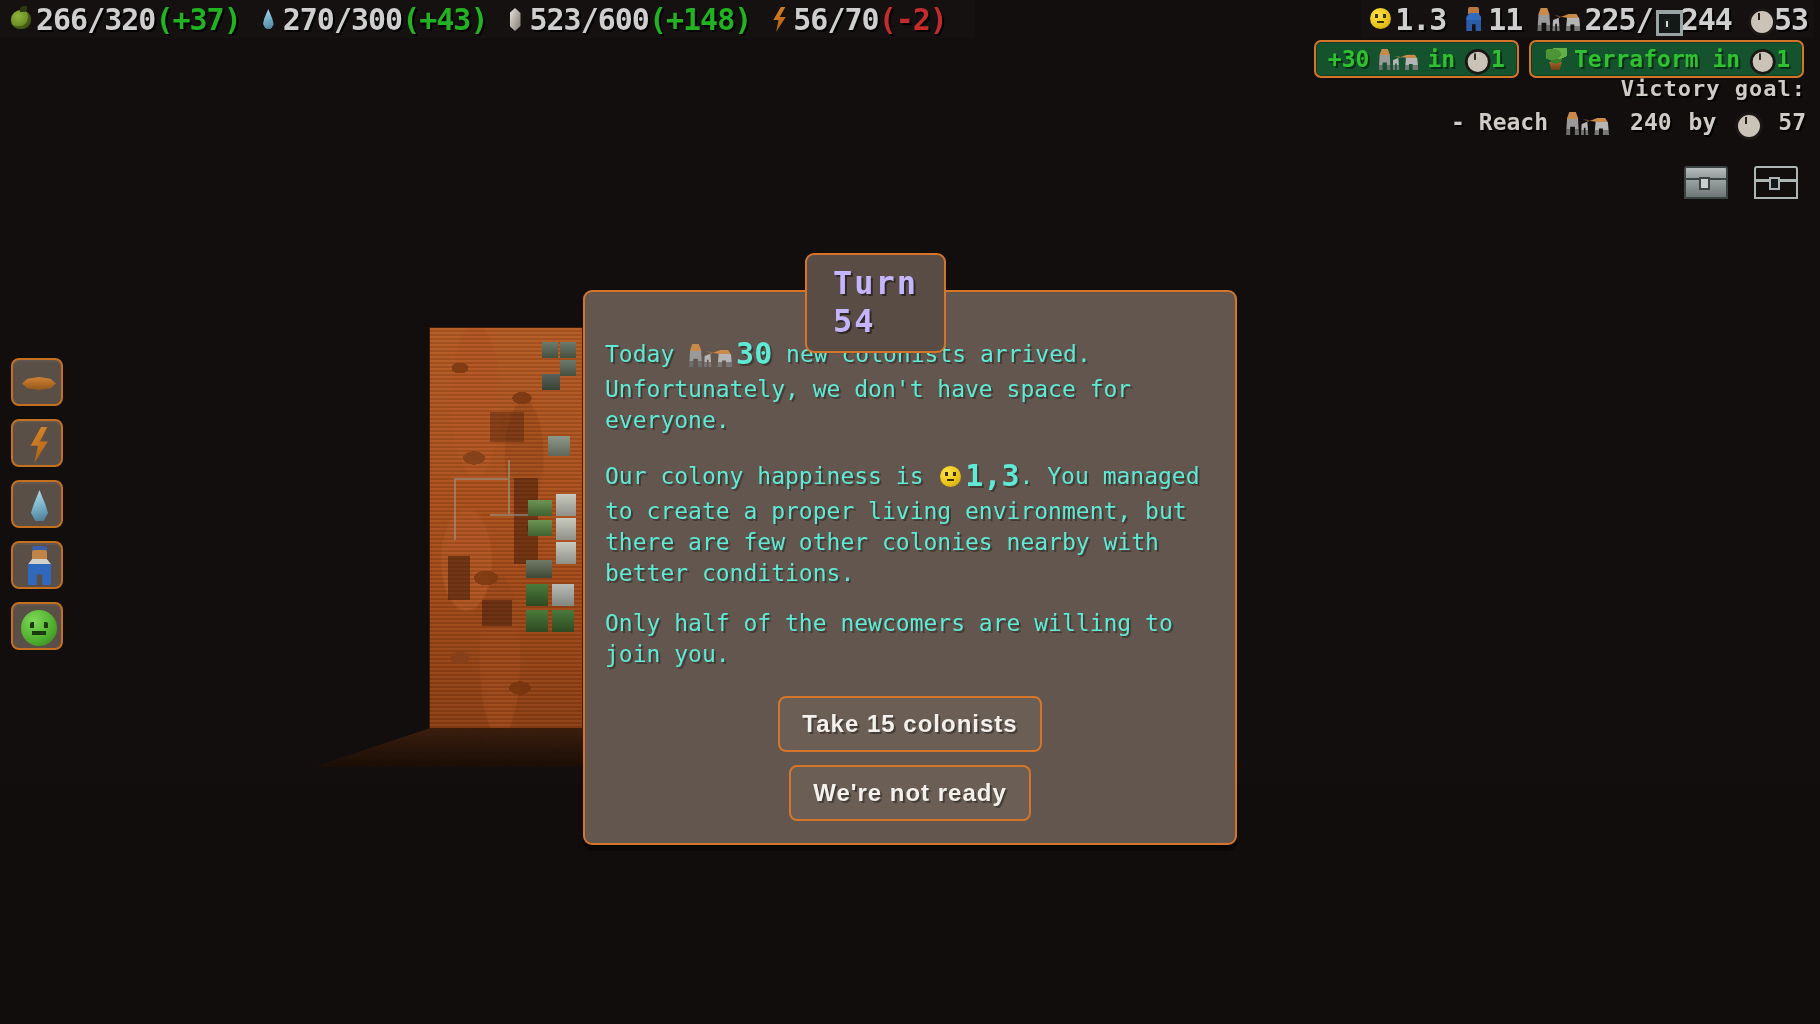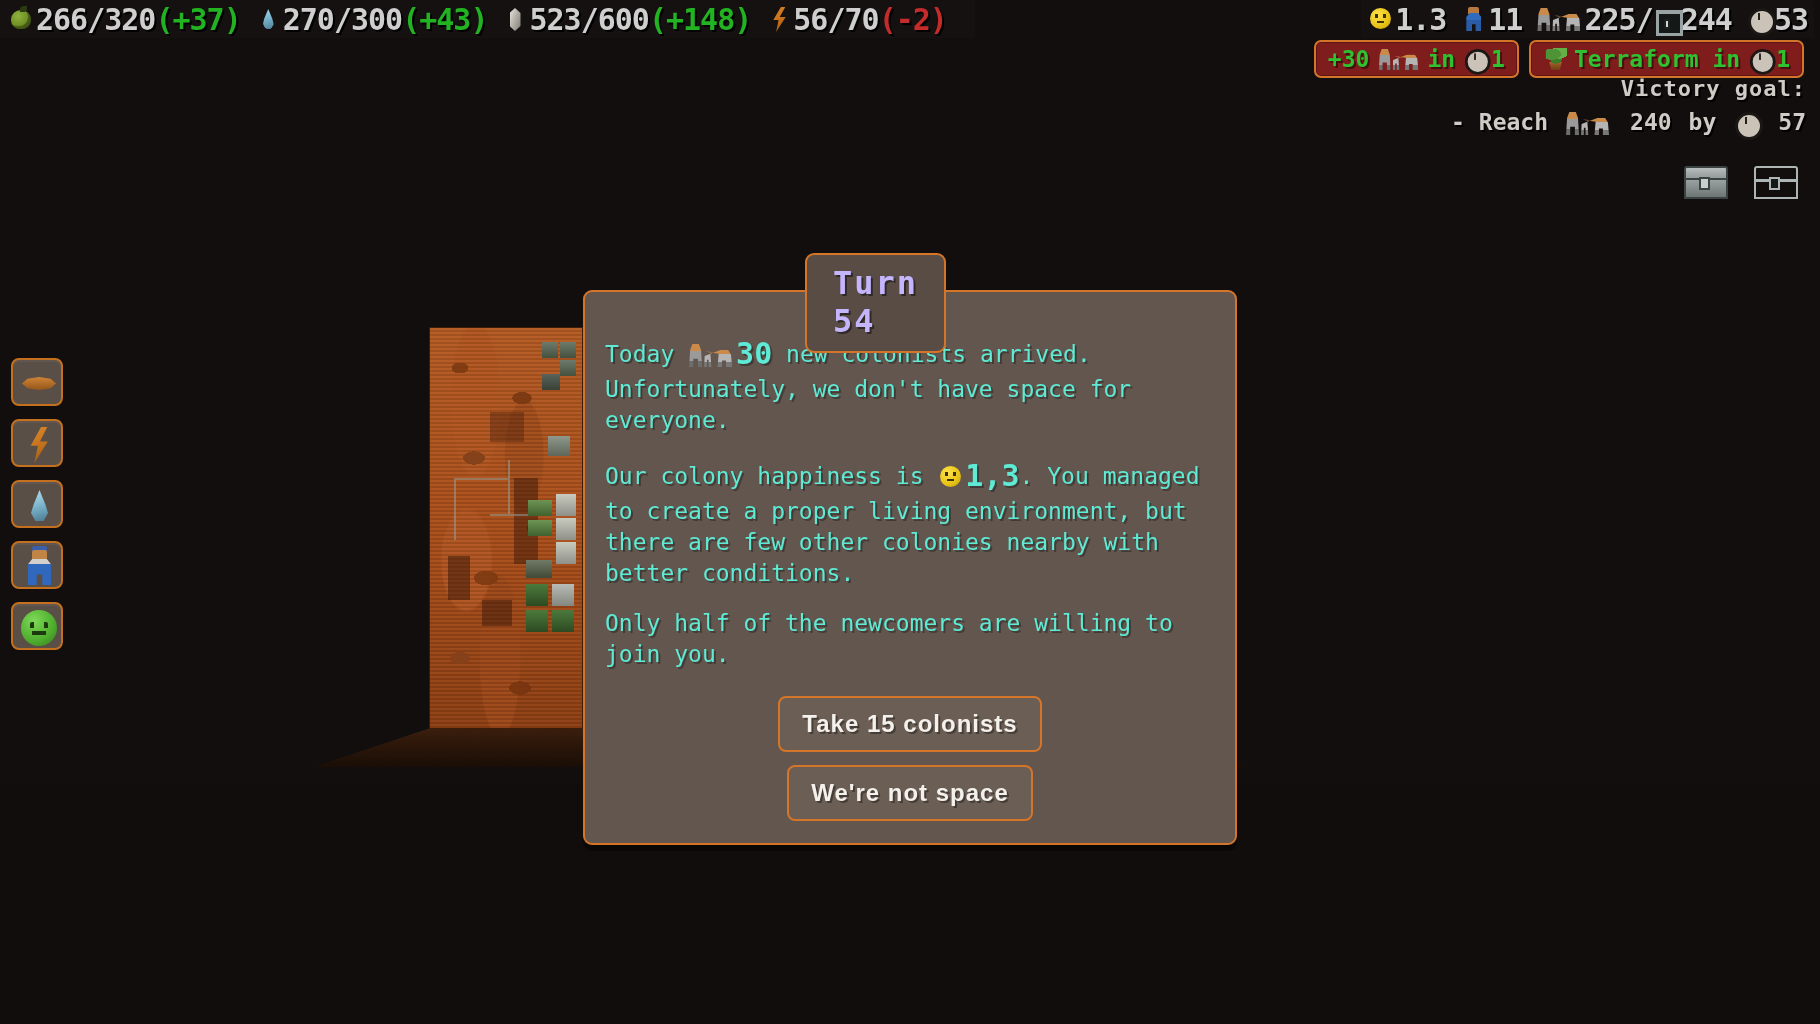--- a/index.html
+++ b/index.html
@@ -168,21 +168,21 @@
 
   
   .badges {
     position: absolute; right: 16px; top: 40px;
     display: flex; gap: 10px; z-index: 25;
   }
   .badge {
     display: flex; align-items: center;
     height: 38px;
     padding: 0 12px;
-    background: #7f1d1d;
+    background: #14532d;
     border: 2px solid #d4752a;
     border-radius: 7px;
     color: #2fc12f;
     font-size: 23px; font-weight: bold;
     letter-spacing: 0px;
     white-space: nowrap;
     text-shadow: 2px 2px 0 rgba(0,0,0,.45);
     box-shadow: inset 0 0 0 1px rgba(0,0,0,.25);
   }
   .badge .ico { transform: scale(.92); }
@@ -578,19 +578,19 @@
         <span>Our colony happiness is</span>
         <span class="ico ico-happy inline-ico"></span><span class="big">1,3</span><span>. You managed to create a proper living environment, but there are few other colonies nearby with better conditions.</span>
       </div>
 
       <div class="dlg-p">Only half of the newcomers are willing to join you.</div>
 
       <div class="dlg-btn-row">
         <button class="btn">Take 15 colonists</button>
       </div>
       <div class="dlg-btn-row second">
-        <button class="btn">We're not space</button>
+        <button class="btn">We're not ready</button>
       </div>
 
     </div>
   </div>
 
 </div>
 
 </body></html>

